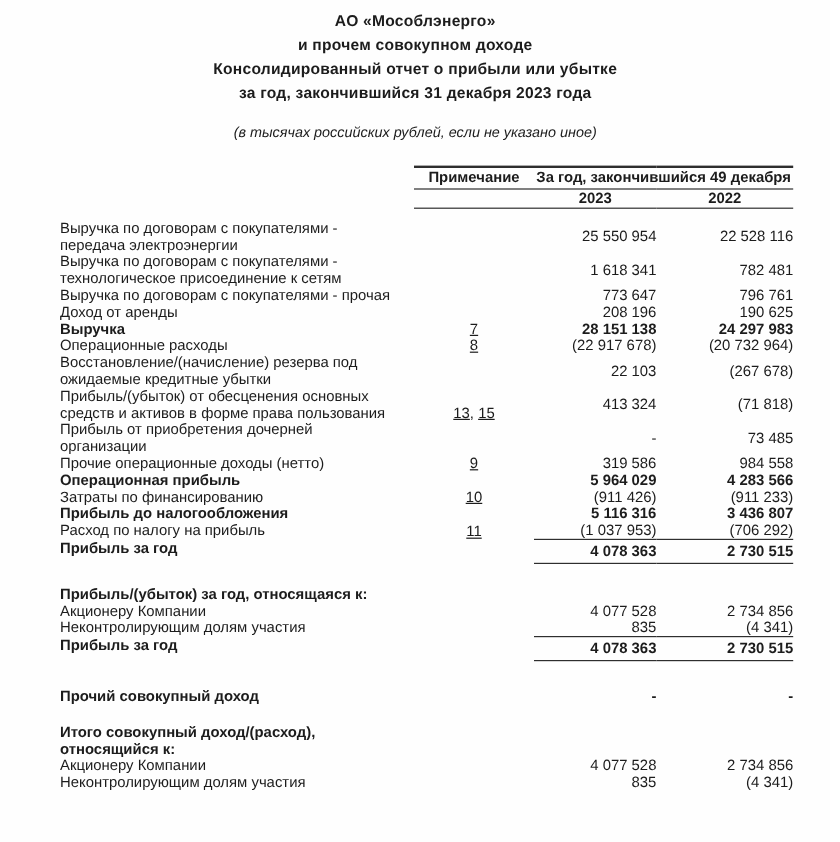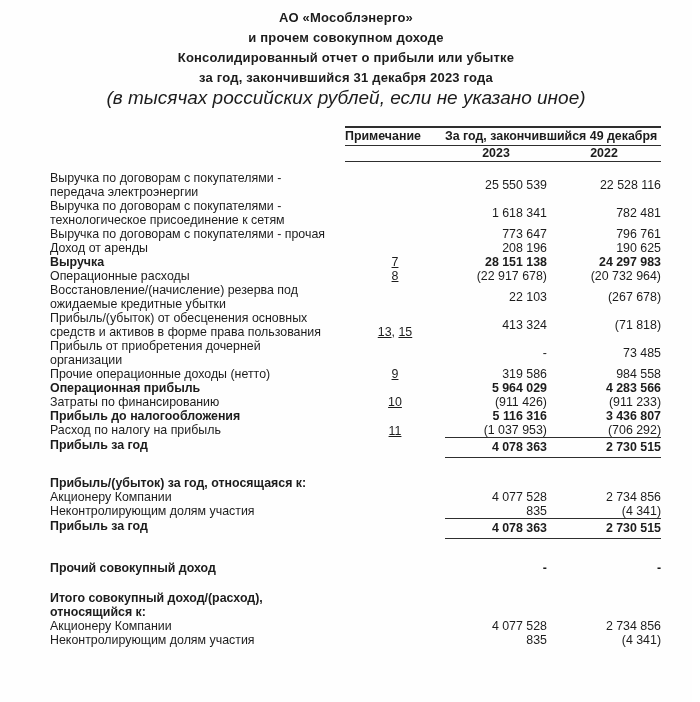--- a/index.html
+++ b/index.html
@@ -26,22 +26,23 @@
     margin: 0 10px 18px 10px;
   }
   .title-line {
     font-weight: bold;
     font-size: 13px;
     line-height: 20px;
     letter-spacing: 0.2px;
   }
   .subtitle-line {
     font-style: italic;
-    font-size: 19px;
+    font-size: 12px;
     line-height: 20px;
+    margin-top: 12px;
   }
   
   table.stmt {
     border-collapse: collapse;
     table-layout: fixed;
     margin-left: 50px;
     width: 611px;
   }
   col.c-label { width: 295px; }
   col.c-note  { width: 100px; }
@@ -67,21 +68,21 @@
     text-align: right;
     vertical-align: middle;
   }
   .b { font-weight: bold; }
 
   
   tr.hdr-row td.hcell {
     border-top: 2px solid #2e2e2e;
     border-bottom: 1.5px solid #2e2e2e;
     font-weight: bold;
-    text-align: left;
+    text-align: center;
     vertical-align: middle;
     padding: 1px 0;
     line-height: 15px;
   }
   tr.year-row td.ycell {
     border-bottom: 1.5px solid #2e2e2e;
     font-weight: bold;
     text-align: center;
     padding: 0 0 1px 0;
     line-height: 14px;
@@ -130,21 +131,21 @@
     </thead>
     <tbody>
 
     <tr class="sp">
           <td colspan="4" style="height: 9px;"></td>
         </tr>
         <tr>
           <td class="label">Выручка по договорам с покупателями -
 передача электроэнергии</td>
           <td class="note"></td>
-          <td class="v">25 550 539</td>
+          <td class="v">25 550 954</td>
           <td class="v">22 528 116</td>
         </tr>
         <tr>
           <td class="label">Выручка по договорам с покупателями -
 технологическое присоединение к сетям</td>
           <td class="note"></td>
           <td class="v">1 618 341</td>
           <td class="v">782 481</td>
         </tr>
         <tr>

